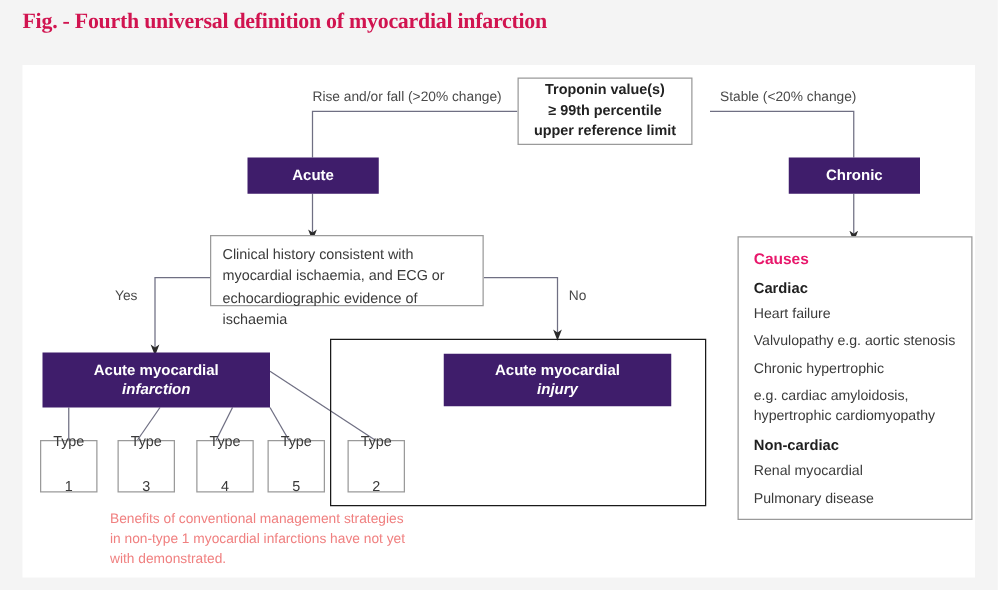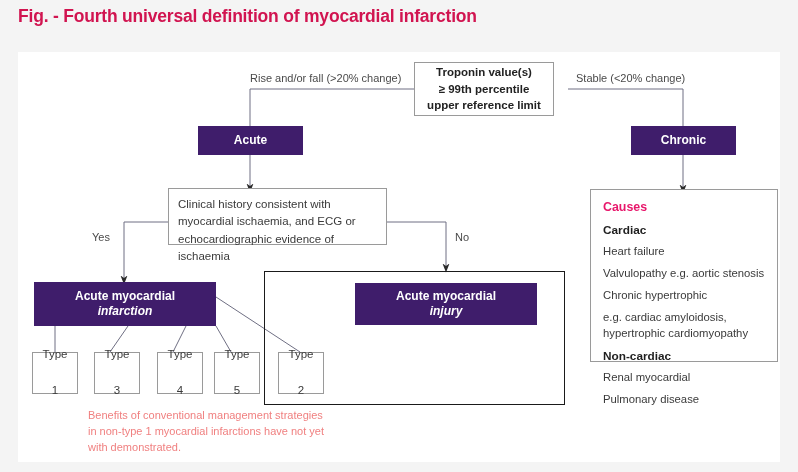--- a/index.html
+++ b/index.html
@@ -20,20 +20,21 @@
   }
   .fig-title {
     position: absolute;
     left: 18px;
     top: 6px;
     font-size: 17.5px;
     font-weight: bold;
     color: #d11450;
     letter-spacing: -0.2px;
     white-space: nowrap;
+    font-family: Liberation Serif, serif;
   }
   .card {
     position: absolute;
     left: 18px;
     top: 52px;
     width: 762px;
     height: 410px;
     background: #ffffff;
   }
   
@@ -231,21 +232,21 @@
   </div>
   <div class="node greybox typebox" style="left:214px;top:352px;width:46px;height:42px;">
     <span>Type</span>
     <span>5</span>
   </div>
   <div class="node greybox typebox" style="left:278px;top:352px;width:46px;height:42px;">
     <span>Type</span>
     <span>2</span>
   </div>
 
-  <div class="node greybox causes" style="left:590px;top:189px;width:188px;height:173px;">
+  <div class="node greybox causes" style="left:590px;top:189px;width:188px;height:227px;">
     <div class="heading">Causes</div>
     <div class="sub">Cardiac</div>
     <div class="item">Heart failure</div>
     <div class="item">Valvulopathy e.g. aortic stenosis</div>
     <div class="item">Chronic hypertrophic</div>
     <div class="item multiline">
       <div>e.g. cardiac amyloidosis,</div>
       <div>hypertrophic cardiomyopathy</div>
     </div>
     <div class="sub">Non-cardiac</div>

